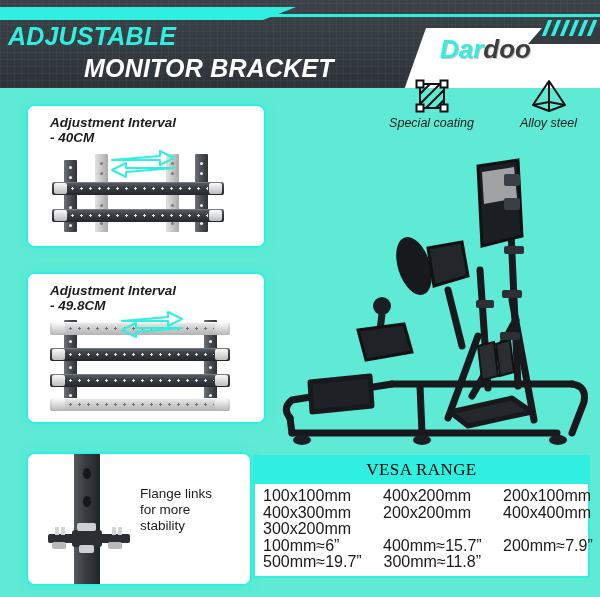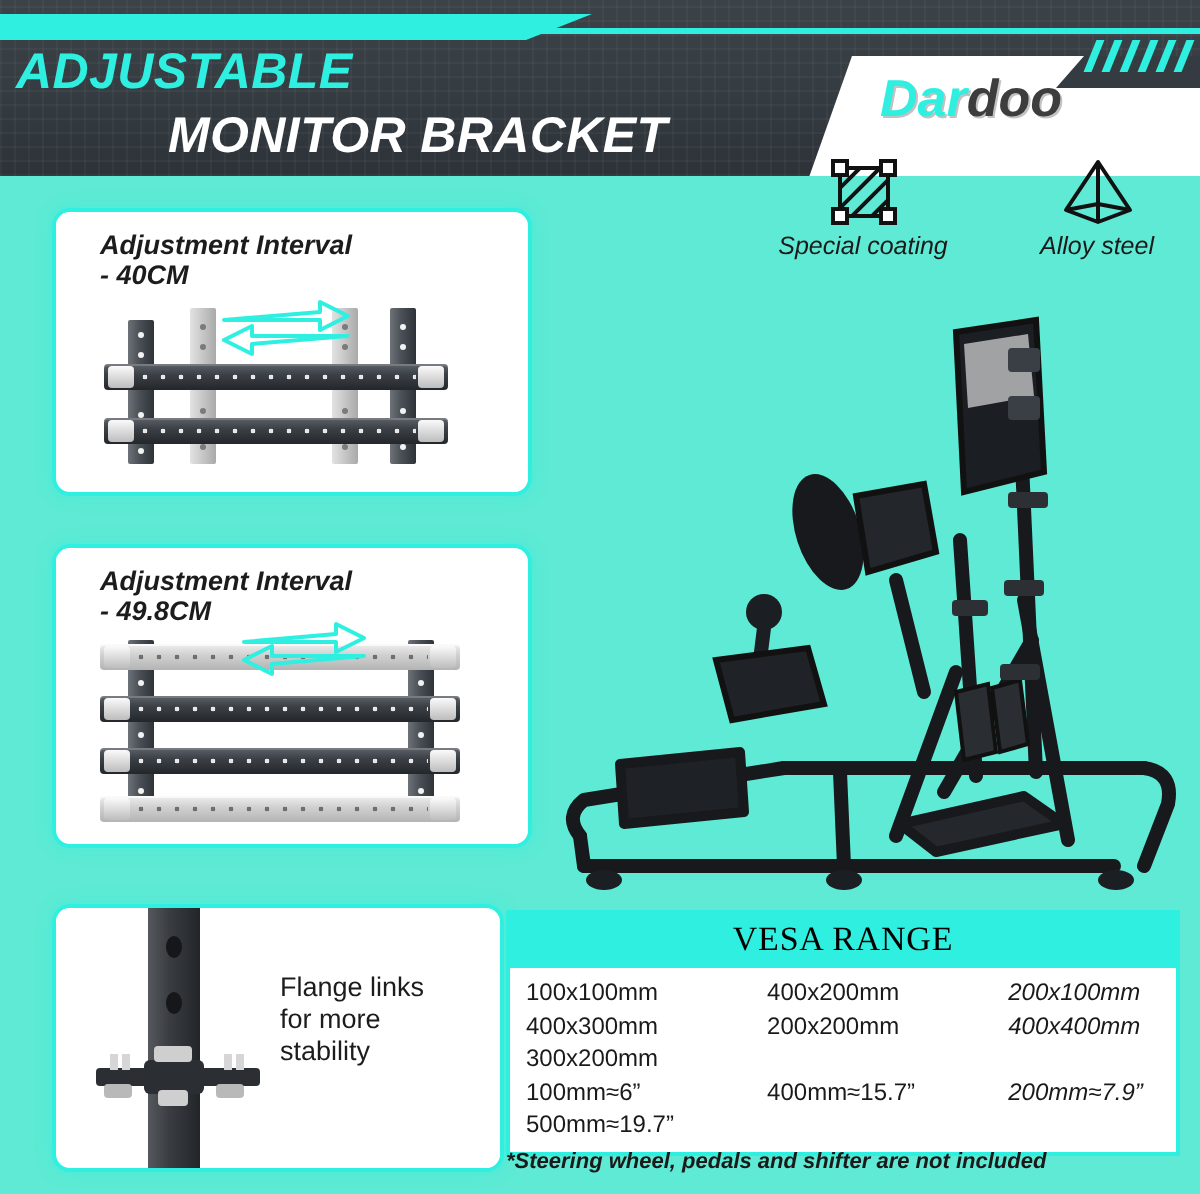--- a/index.html
+++ b/index.html
@@ -280,32 +280,32 @@
     font-size: 17px;
     color: #000000;
     padding: 3px 0 4px 0;
     letter-spacing: 0.4px;
   }
   .vesa-body {
     padding: 4px 0 5px 0;
   }
   .vesa-row {
     display: flex;
-    font-size: 12px;
+    font-size: 16px;
     color: #1a1a1a;
     line-height: 16.5px;
   }
   .vesa-row .c {
     box-sizing: border-box;
     padding-left: 8px;
     white-space: nowrap;
   }
   .vesa-row .c1 { width: 122px; }
   .vesa-row .c2 { width: 122px; }
-  .vesa-row .c3 { width: 93px; font-style: italic; }
+  .vesa-row .c3 { width: 93px; }
   .vesa-note {
     position: absolute;
     left: 253px; top: 575px;
     font-size: 11px;
     font-style: italic;
     font-weight: bold;
     color: #1a1a1a;
     white-space: nowrap;
   }
 </style>
@@ -606,20 +606,20 @@
         <div class="c c1">300x200mm</div>
         <div class="c c3"></div>
       </div>
       <div class="vesa-row">
         <div class="c c1">100mm≈6”</div>
         <div class="c c2">400mm≈15.7”</div>
         <div class="c c3">200mm≈7.9”</div>
       </div>
       <div class="vesa-row">
         <div class="c c1">500mm≈19.7”</div>
+        <div class="c c2">300mm≈11.8”</div>
         <div class="c c3"></div>
       </div>
     </div>
   </div>
 
-  <div class="vesa-note">*Steering wheel, pedals and shifter are not included</div>
 
 </div>
 
 </body></html>

